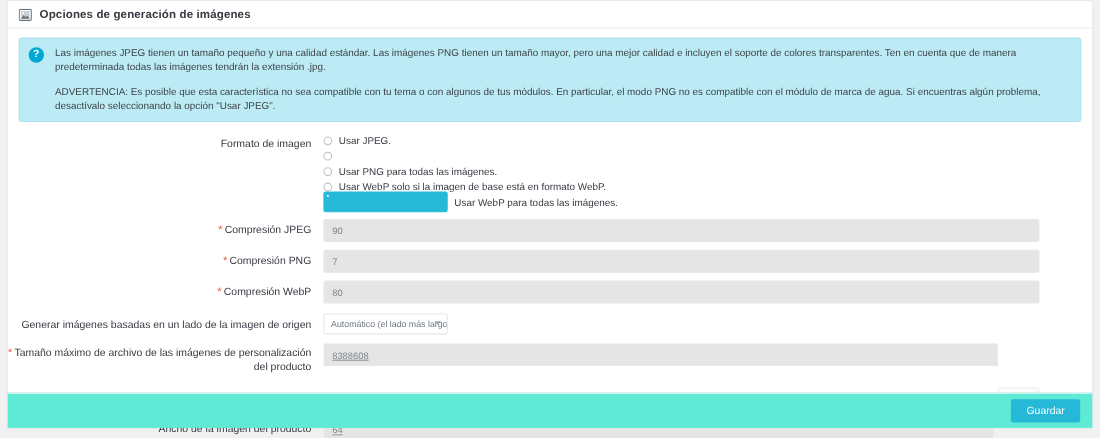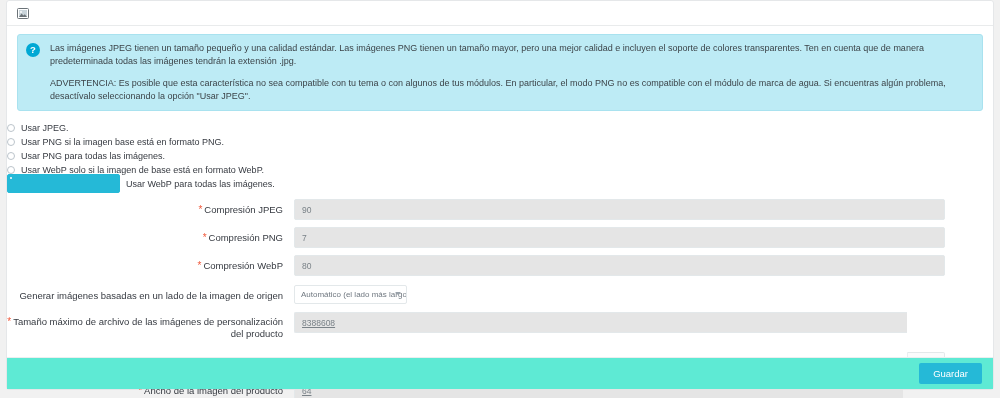--- a/index.html
+++ b/index.html
@@ -260,44 +260,45 @@
 
   <div class="panel-head">
     <span class="head-icon">
       <svg width="12" height="11" viewBox="0 0 12 11">
         <rect x="0.5" y="0.5" width="11" height="10" rx="1" fill="#ffffff" stroke="#6b7378"></rect>
         <rect x="2" y="2" width="8" height="7" fill="#c9d4da"></rect>
         <circle cx="4" cy="4" r="0.9" fill="#ffffff"></circle>
         <path d="M2 9 L4.6 5.6 L6.4 7.6 L7.8 6.2 L10 9 Z" fill="#6b7378"></path>
       </svg>
     </span>
+    <span class="panel-title">Opciones de generación de imágenes</span>
   </div>
 
   <div class="alert-wrap">
     <div class="alert">
       <div class="alert-icon">?</div>
       <div class="alert-body">
         <div class="alert-line">Las imágenes JPEG tienen un tamaño pequeño y una calidad estándar. Las imágenes PNG tienen un tamaño mayor, pero una mejor calidad e incluyen el soporte de colores transparentes. Ten en cuenta que de manera predeterminada todas las imágenes tendrán la extensión .jpg.</div>
         <div class="alert-line">ADVERTENCIA: Es posible que esta característica no sea compatible con tu tema o con algunos de tus módulos. En particular, el modo PNG no es compatible con el módulo de marca de agua. Si encuentras algún problema, desactívalo seleccionando la opción "Usar JPEG".</div>
       </div>
     </div>
   </div>
 
   <div class="form">
 
     <div class="frow">
+      <div class="flabel">Formato de imagen</div>
       <div class="fctrl">
         <div class="radio-group">
           <div class="radio-row">
             <span class="radio-dot"></span>
             <span class="radio-label">Usar JPEG.</span>
           </div>
           <div class="radio-row">
             <span class="radio-dot"></span>
-            <span class="radio-label">Usar PNG si la imagen base está en formato PNG.</span>
           </div>
           <div class="radio-row">
             <span class="radio-dot"></span>
             <span class="radio-label">Usar PNG para todas las imágenes.</span>
           </div>
           <div class="radio-row">
             <span class="radio-dot"></span>
             <span class="radio-label">Usar WebP solo si la imagen de base está en formato WebP.</span>
           </div>
           <div class="radio-row">

